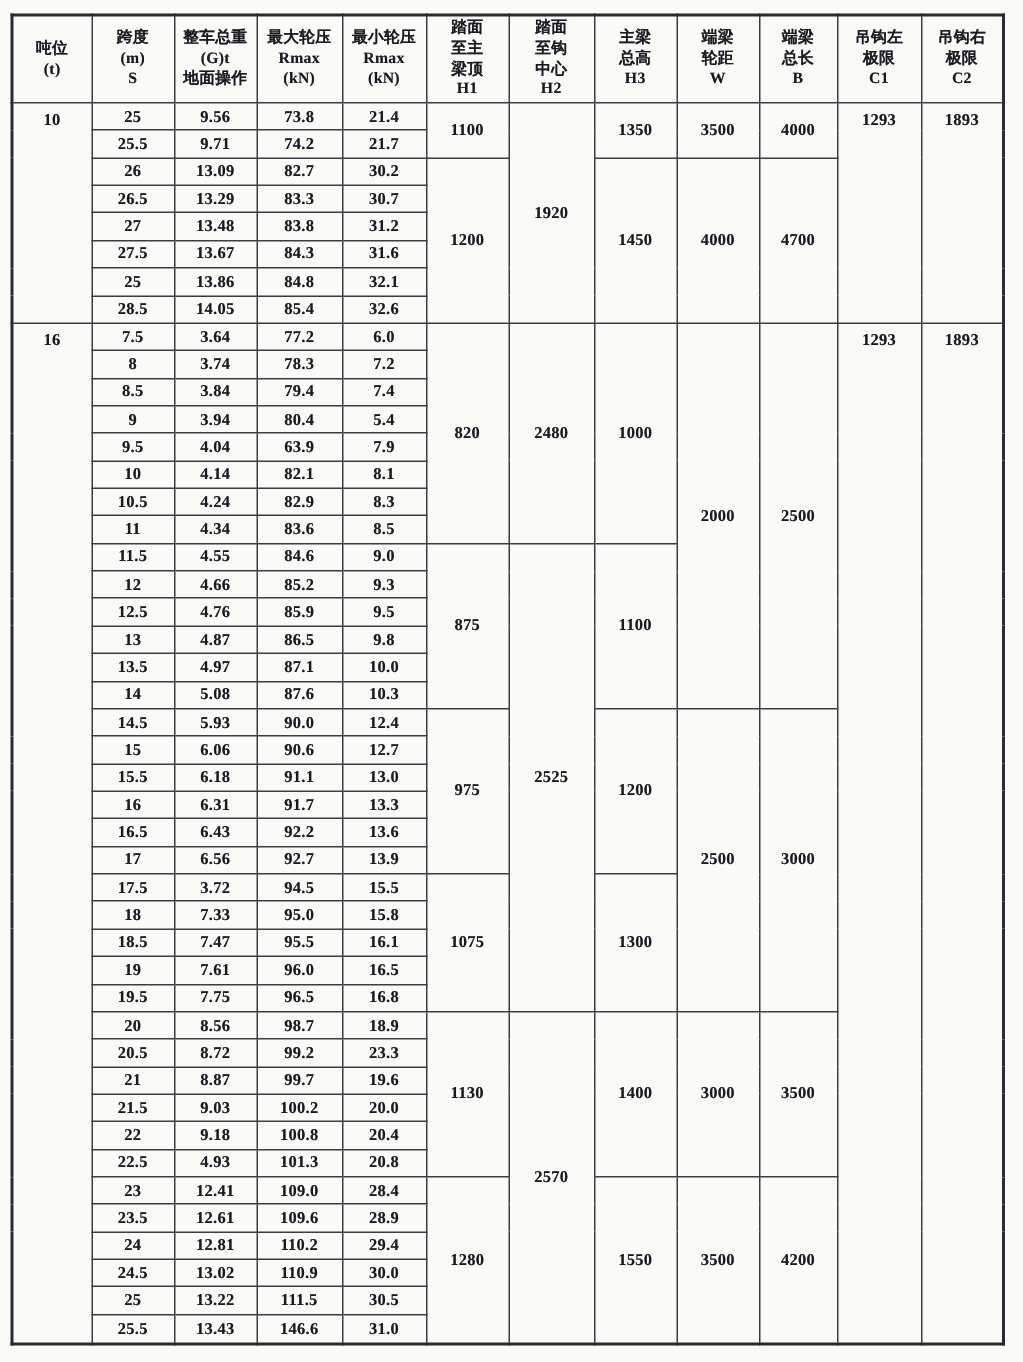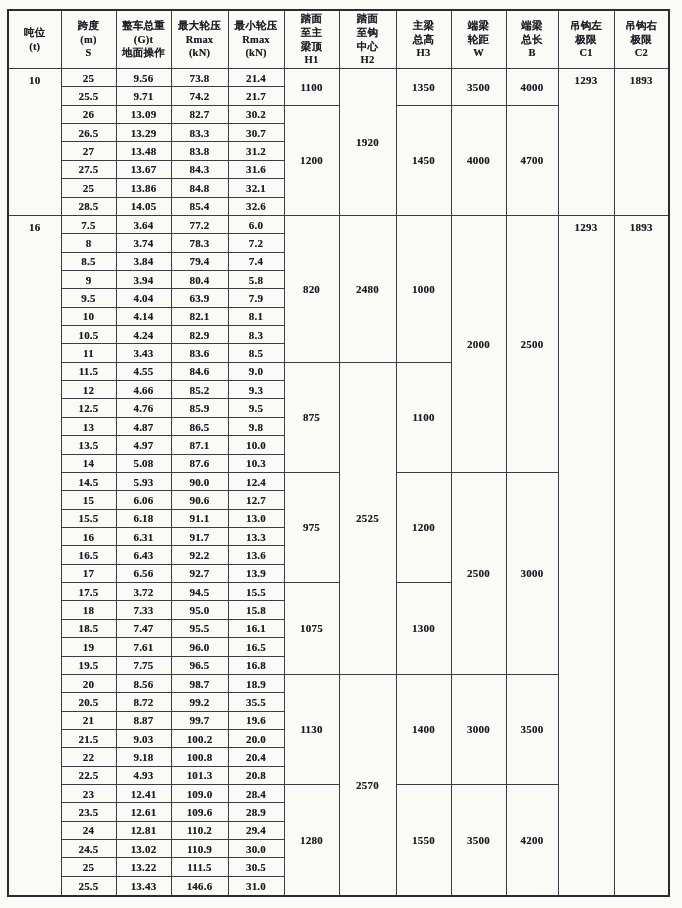--- a/index.html
+++ b/index.html
@@ -188,21 +188,21 @@
         <tr>
           <td>8.5</td>
           <td>3.84</td>
           <td>79.4</td>
           <td>7.4</td>
         </tr>
         <tr>
           <td>9</td>
           <td>3.94</td>
           <td>80.4</td>
-          <td>5.8</td>
+          <td>5.4</td>
         </tr>
         <tr>
           <td>9.5</td>
           <td>4.04</td>
           <td>63.9</td>
           <td>7.9</td>
         </tr>
         <tr>
           <td>10</td>
           <td>4.14</td>
@@ -210,21 +210,21 @@
           <td>8.1</td>
         </tr>
         <tr>
           <td>10.5</td>
           <td>4.24</td>
           <td>82.9</td>
           <td>8.3</td>
         </tr>
         <tr>
           <td>11</td>
-          <td>3.43</td>
+          <td>4.34</td>
           <td>83.6</td>
           <td>8.5</td>
         </tr>
         <tr>
           <td>11.5</td>
           <td>4.55</td>
           <td>84.6</td>
           <td>9.0</td>
           <td rowspan="6">875</td>
           <td rowspan="17">2525</td>
@@ -340,21 +340,21 @@
           <td rowspan="6">1130</td>
           <td rowspan="12">2570</td>
           <td rowspan="6">1400</td>
           <td rowspan="6">3000</td>
           <td rowspan="6">3500</td>
         </tr>
         <tr>
           <td>20.5</td>
           <td>8.72</td>
           <td>99.2</td>
-          <td>35.5</td>
+          <td>23.3</td>
         </tr>
         <tr>
           <td>21</td>
           <td>8.87</td>
           <td>99.7</td>
           <td>19.6</td>
         </tr>
         <tr>
           <td>21.5</td>
           <td>9.03</td>

